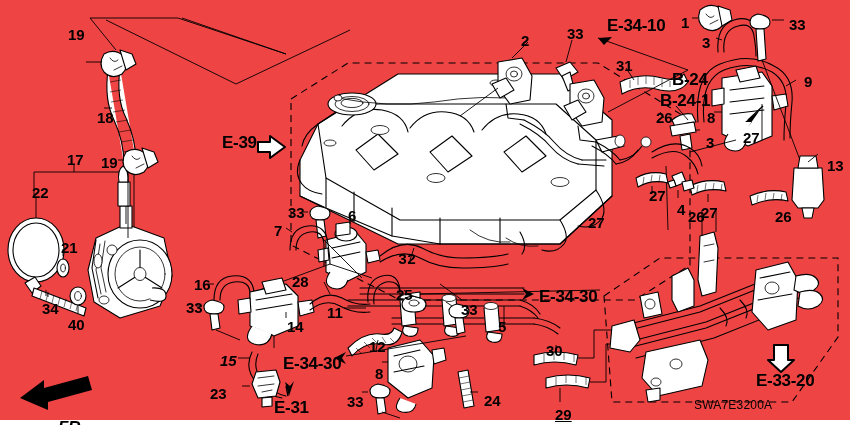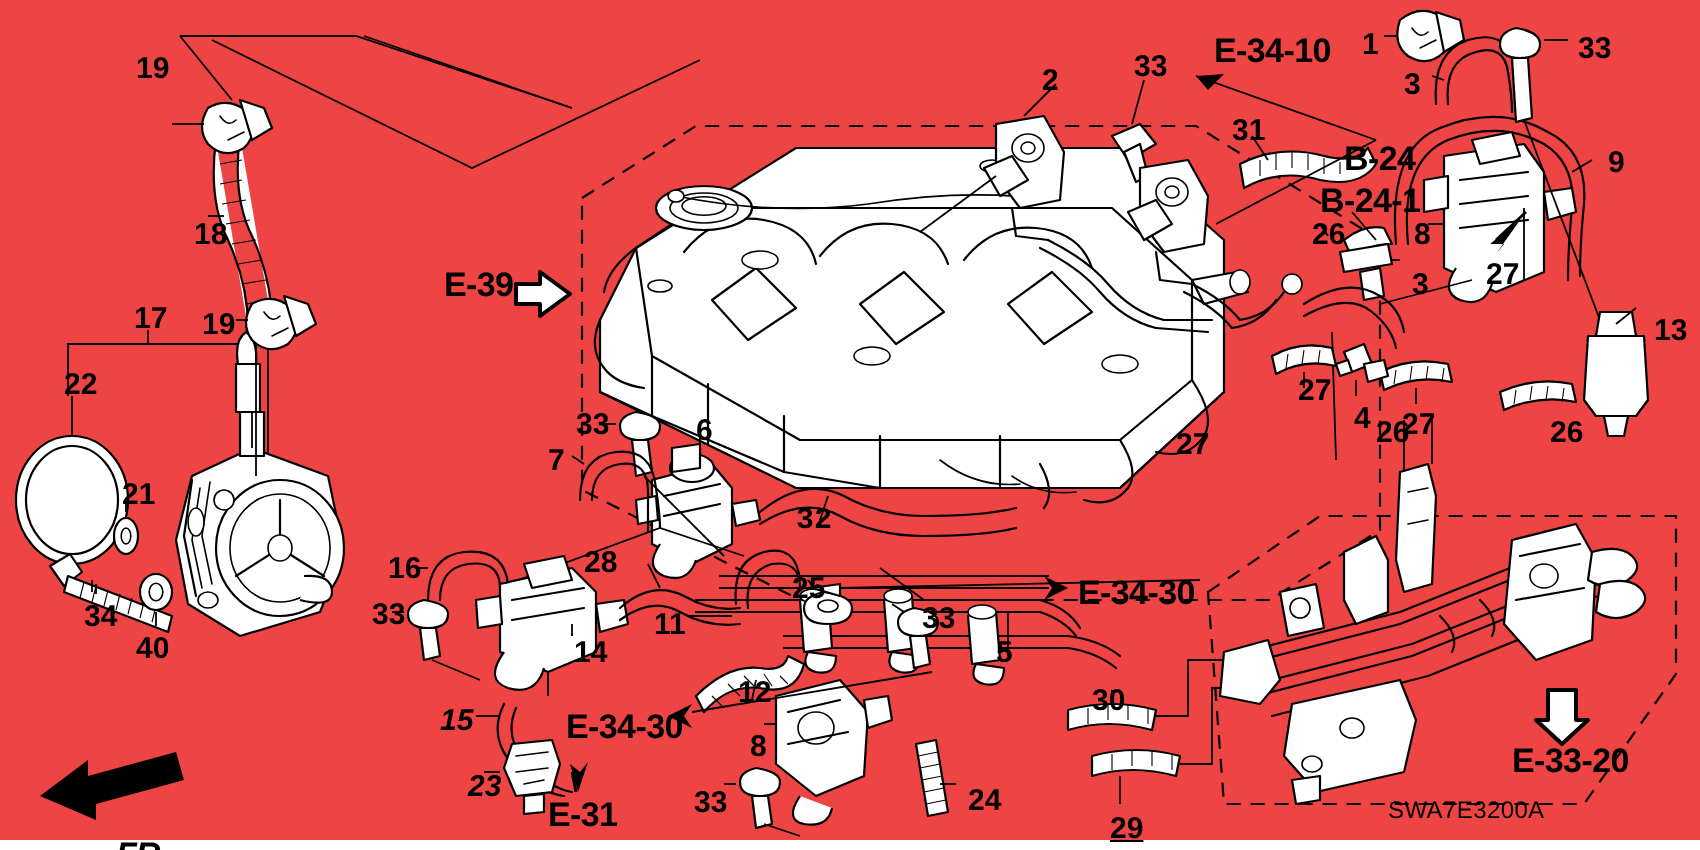--- a/index.html
+++ b/index.html
@@ -549,21 +549,21 @@
   <span class="lbl num" style="left:292px;top:274px;">28</span>
   <span class="lbl num" style="left:396px;top:287px;">25</span>
   <span class="lbl num" style="left:327px;top:305px;">11</span>
   <span class="lbl num" style="left:186px;top:300px;">33</span>
   <span class="lbl num" style="left:461px;top:302px;">33</span>
   <span class="lbl num" style="left:287px;top:319px;">14</span>
   <span class="lbl num" style="left:369px;top:339px;">12</span>
   <span class="lbl num" style="left:498px;top:319px;">5</span>
   <span class="lbl num" style="left:220px;top:353px;font-style:italic;">15</span>
   <span class="lbl num" style="left:375px;top:366px;">8</span>
-  <span class="lbl num" style="left:234px;top:386px;font-style:italic;">23</span>
+  <span class="lbl num" style="left:210px;top:386px;">23</span>
   <span class="lbl num" style="left:347px;top:394px;">33</span>
   <span class="lbl num" style="left:484px;top:393px;">24</span>
   <span class="lbl num" style="left:546px;top:343px;">30</span>
   <span class="lbl num" style="left:555px;top:407px;text-decoration:underline;">29</span>
   <span class="lbl num" style="left:588px;top:215px;">27</span>
   <span class="lbl num" style="left:688px;top:209px;">26</span>
 
   <span class="lbl ref" style="left:607px;top:17px;">E-34-10</span>
   <span class="lbl ref" style="left:672px;top:71px;">B-24</span>
   <span class="lbl ref" style="left:660px;top:92px;">B-24-1</span>

